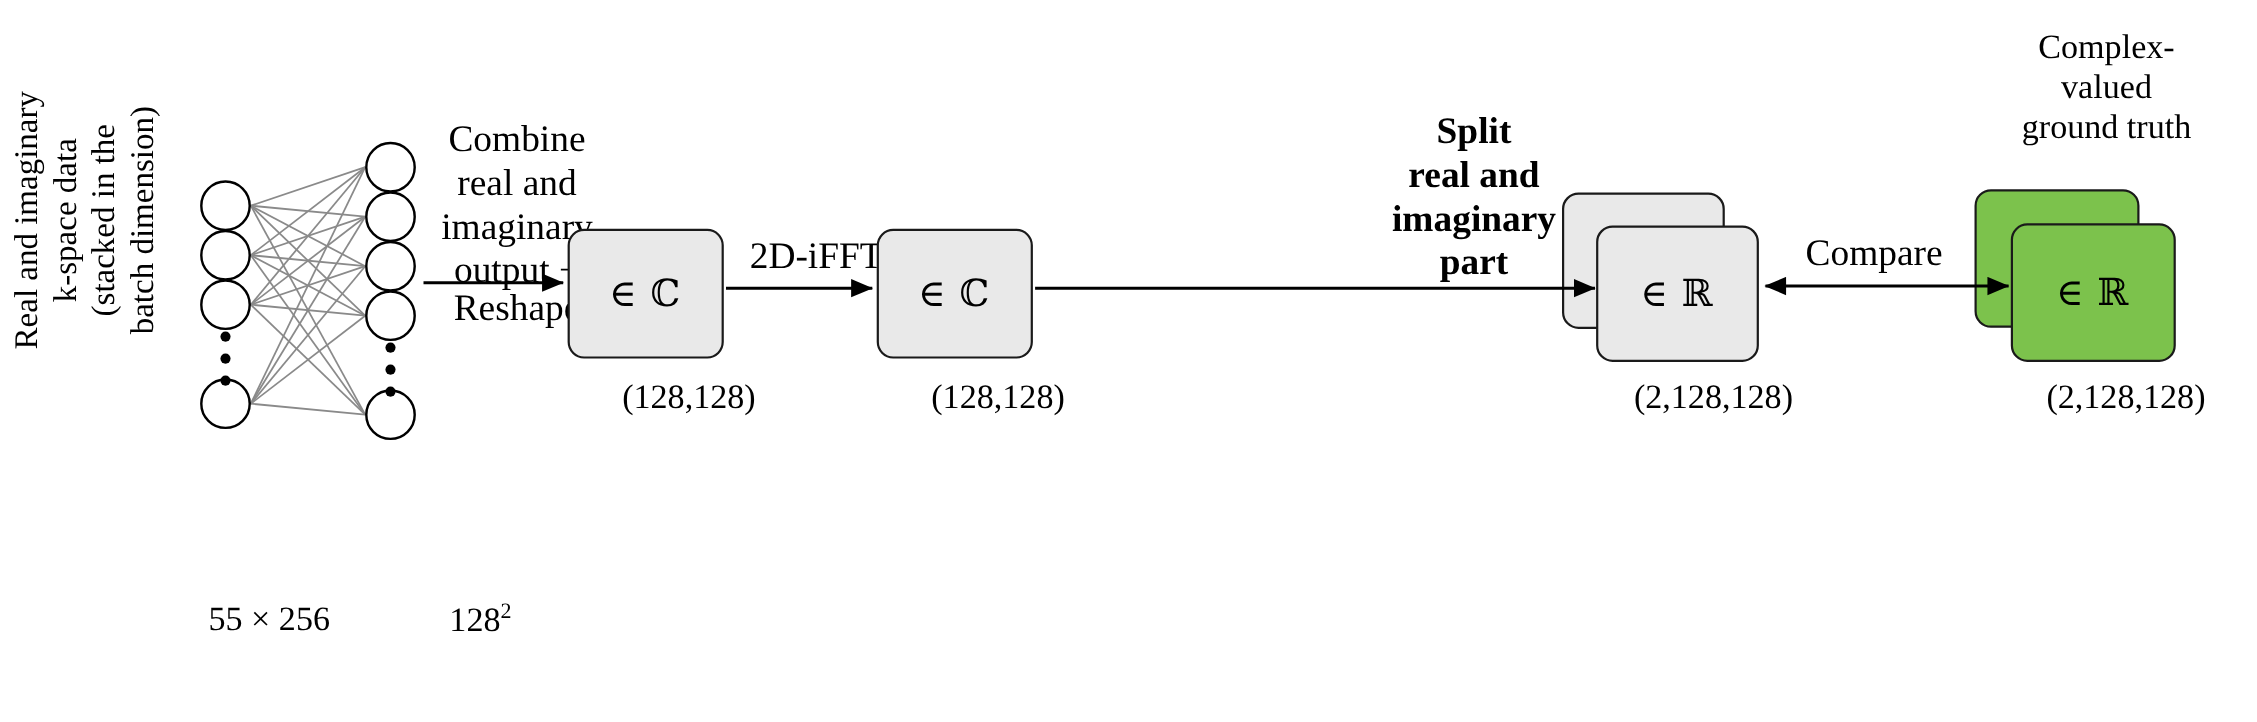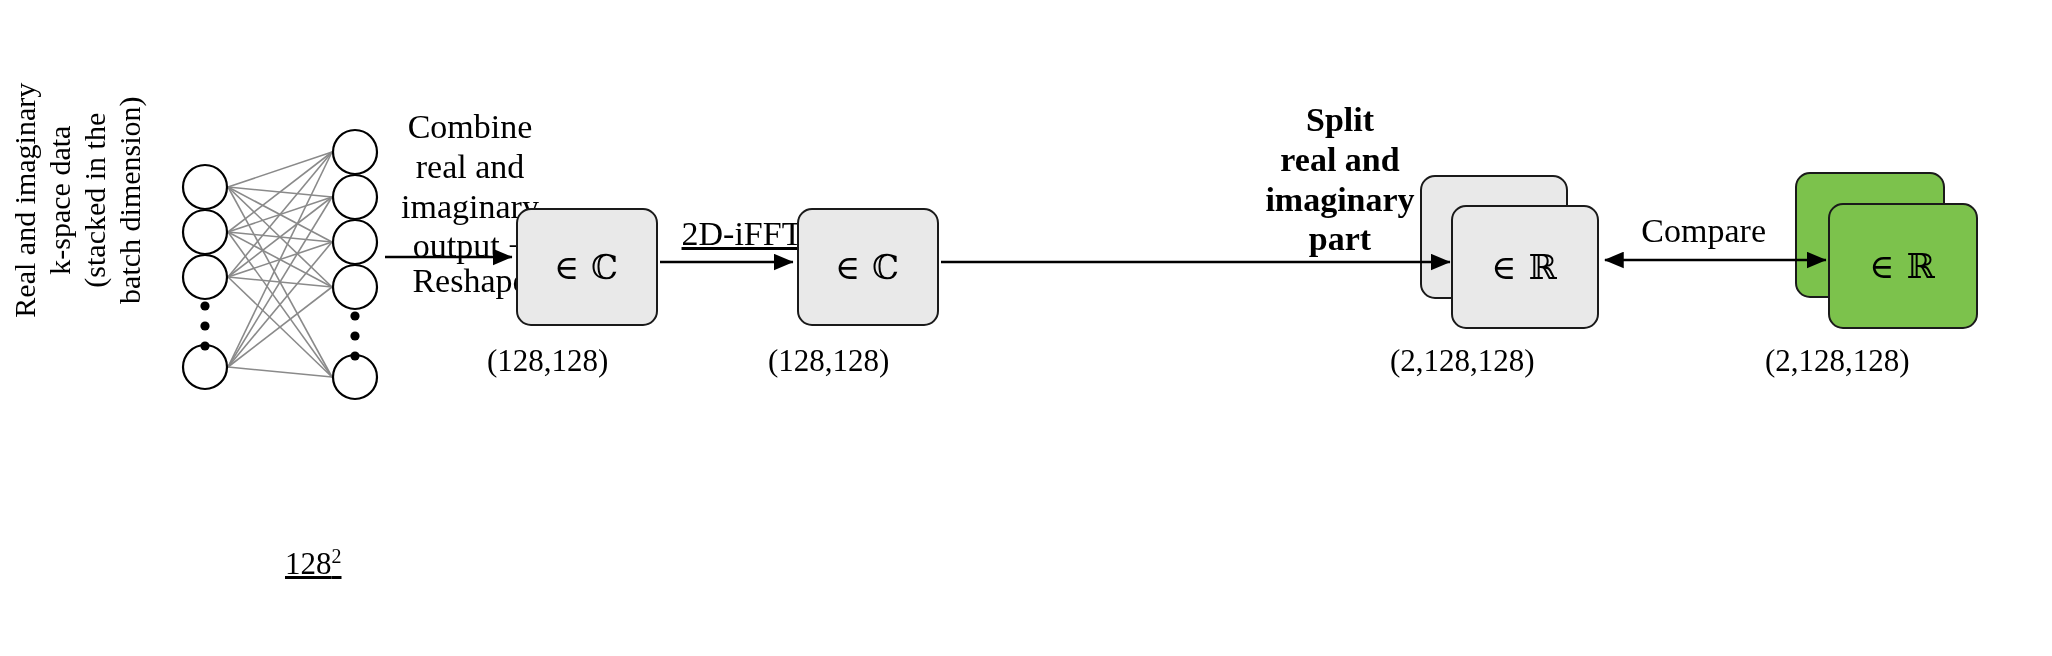--- a/index.html
+++ b/index.html
@@ -31,21 +31,21 @@
   .ftext{
     position:absolute;
     font-size:31px;
     line-height:1.16;
     text-align:center;
     white-space:pre-line;
   }
   .dimlabel{
     position:absolute;
     font-size:31px;
-    text-align:left;
+    text-align:right;
     white-space:nowrap;
   }
 
   
   .boxwrap{position:absolute;}
   .nbox{
     position:absolute;
     border:2.4px solid #1a1a1a;
     border-radius:15px;
     box-sizing:border-box;
@@ -130,30 +130,31 @@
         <circle cx="205" cy="257" r="22"></circle>
       </g>
       <g fill="#000000">
         <circle cx="205" cy="196" r="4.6"></circle>
         <circle cx="205" cy="216" r="4.6"></circle>
         <circle cx="205" cy="236" r="4.6"></circle>
       </g>
     </svg>
   </div>
 
-
-  <div class="dimlabel" style="left:285px;top:545px;width:180px;text-decoration:underline;"><span>128</span><sup style="font-size:20px;">2</sup></div>
+  <div class="dimlabel" style="left:120px;top:545px;width:180px;">55 × 256</div>
+
+  <div class="dimlabel" style="left:285px;top:545px;width:180px;"><span>128</span><sup style="font-size:20px;">2</sup></div>
 
   <div class="arrlabel" style="left:390px;top:107px;width:160px;line-height:1.17;white-space:pre-line;">Combine
 real and
 imaginary
 output +</div>
   <div class="arrlabel" style="left:390px;top:262px;width:160px;">Reshape</div>
 
-  <div class="arrlabel" style="left:672px;top:215px;width:140px;text-decoration:underline;">2D-iFFT</div>
+  <div class="arrlabel" style="left:672px;top:215px;width:140px;">2D-iFFT</div>
 
   <div class="arrlabel" style="left:1260px;top:100px;width:160px;line-height:1.17;white-space:pre-line;font-weight:bold;">Split
 real and
 imaginary
 part</div>
 
   <div class="arrlabel" style="left:1576px;top:212px;width:190px;text-align:right;">Compare</div>
 
   <div class="boxwrap" style="left:516px;top:208px;width:142px;height:118px;">
     <div class="nbox grey" style="left:0;top:0;width:142px;height:118px;">
@@ -171,20 +172,23 @@
 
 
   <div class="boxwrap" style="left:1420px;top:175px;width:180px;height:155px;">
     <div class="nbox grey" style="left:0;top:0;width:148px;height:124px;"></div>
     <div class="nbox grey" style="left:31px;top:30px;width:148px;height:124px;">
       <div class="sym">∈ ℝ</div>
     </div>
   </div>
   <div class="dimlabel" style="left:1390px;top:343px;width:240px;">(2,128,128)</div>
 
+  <div class="ftext" style="left:1790px;top:25px;width:250px;">Complex-
+valued
+ground truth</div>
 
   <div class="boxwrap" style="left:1795px;top:172px;width:185px;height:160px;">
     <div class="nbox green" style="left:0;top:0;width:150px;height:126px;"></div>
     <div class="nbox green" style="left:33px;top:31px;width:150px;height:126px;">
       <div class="sym">∈ ℝ</div>
     </div>
   </div>
   <div class="dimlabel" style="left:1765px;top:343px;width:240px;">(2,128,128)</div>
 
   <svg id="arrows" viewBox="0 0 2052 656">

